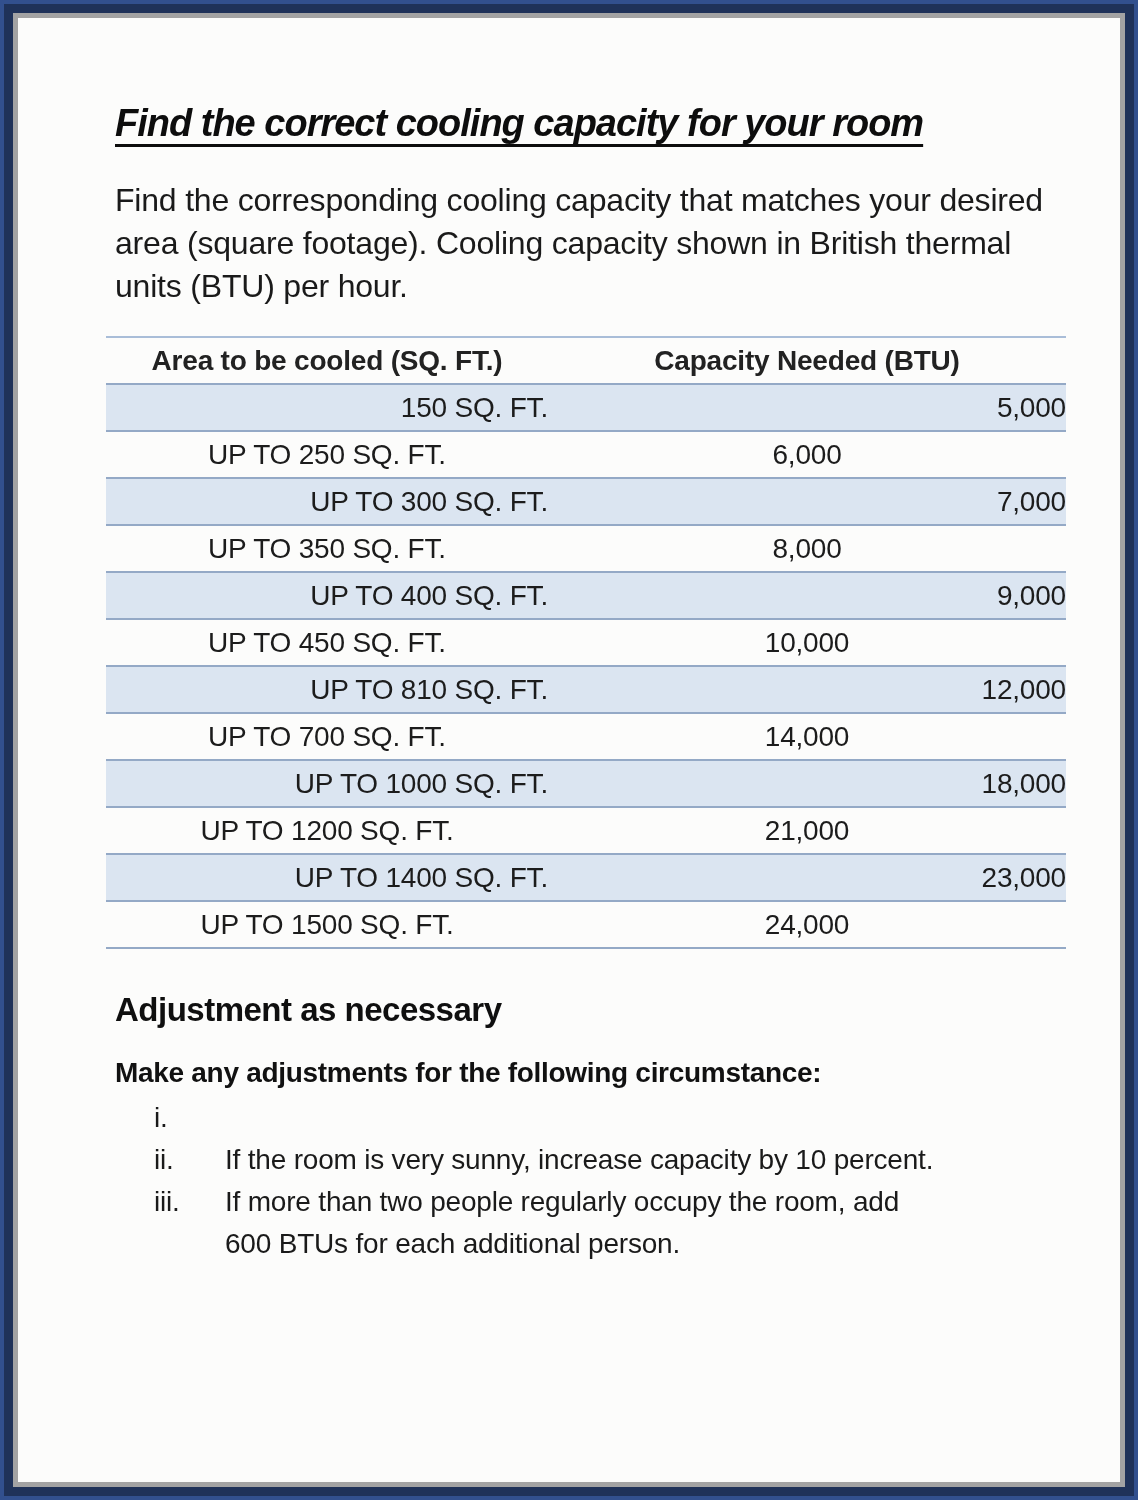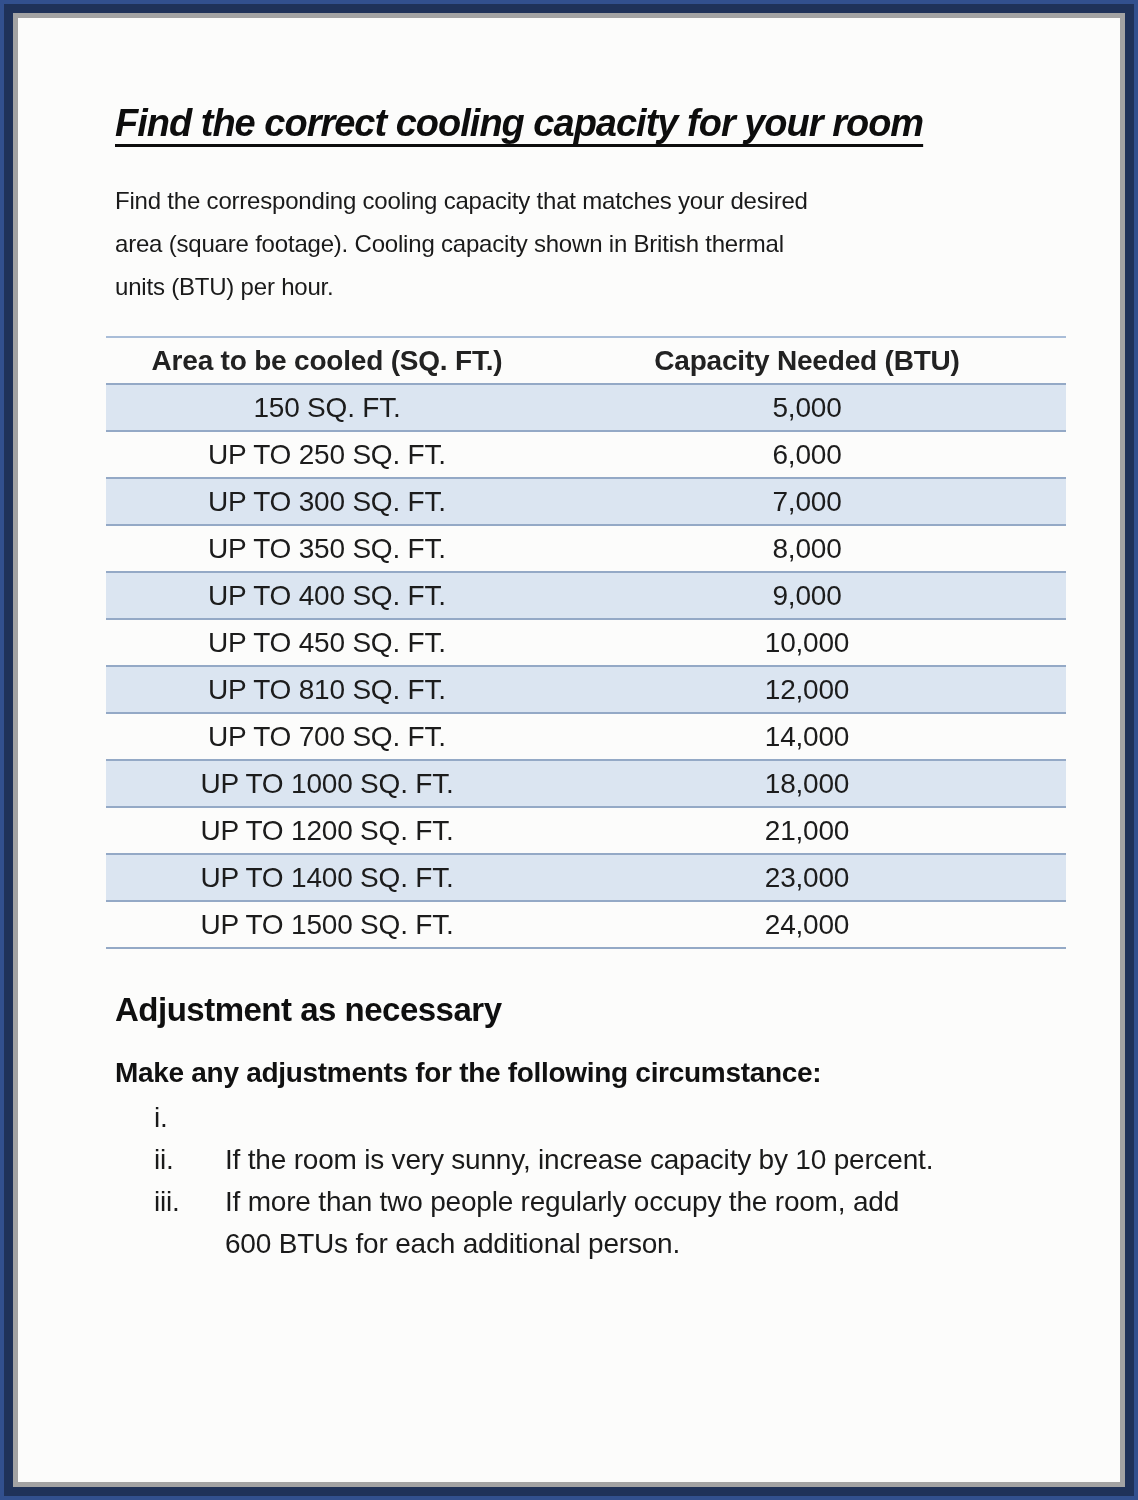--- a/index.html
+++ b/index.html
@@ -37,21 +37,21 @@
     font-style: italic;
     letter-spacing: -1px;
     white-space: nowrap;
     text-decoration: underline;
     text-decoration-thickness: 3px;
     text-underline-offset: 8px;
     color: #0d0d0d;
   }
   .intro {
     margin: 34px 60px 0 97px;
-    font-size: 24px;
+    font-size: 32px;
     line-height: 43px;
     letter-spacing: -0.2px;
     white-space: pre-line;
     color: #1a1a1a;
   }
   table.captable {
     margin: 28px 0 0 88px;
     width: 960px;
     border-collapse: collapse;
     table-layout: fixed;
@@ -63,21 +63,21 @@
     padding: 0;
     text-align: center;
     vertical-align: middle;
     font-size: 28px;
     letter-spacing: -0.2px;
     border-top: 2px solid #a9bdd8;
     border-bottom: 2px solid #94a9c6;
     color: #1c1c1c;
   }
   .captable th { font-weight: bold; background: #fcfcfb; color: #222; }
-  .captable tr.shaded td { background: #dbe5f1; }
+  .captable tr.shaded td { background: #dbe5f1; text-align: right; }
   .h2 {
     margin: 42px 0 0 97px;
     font-size: 33px;
     font-weight: bold;
     letter-spacing: -0.5px;
     color: #0f0f0f;
   }
   .lead {
     margin: 28px 0 0 97px;
     font-size: 28px;

